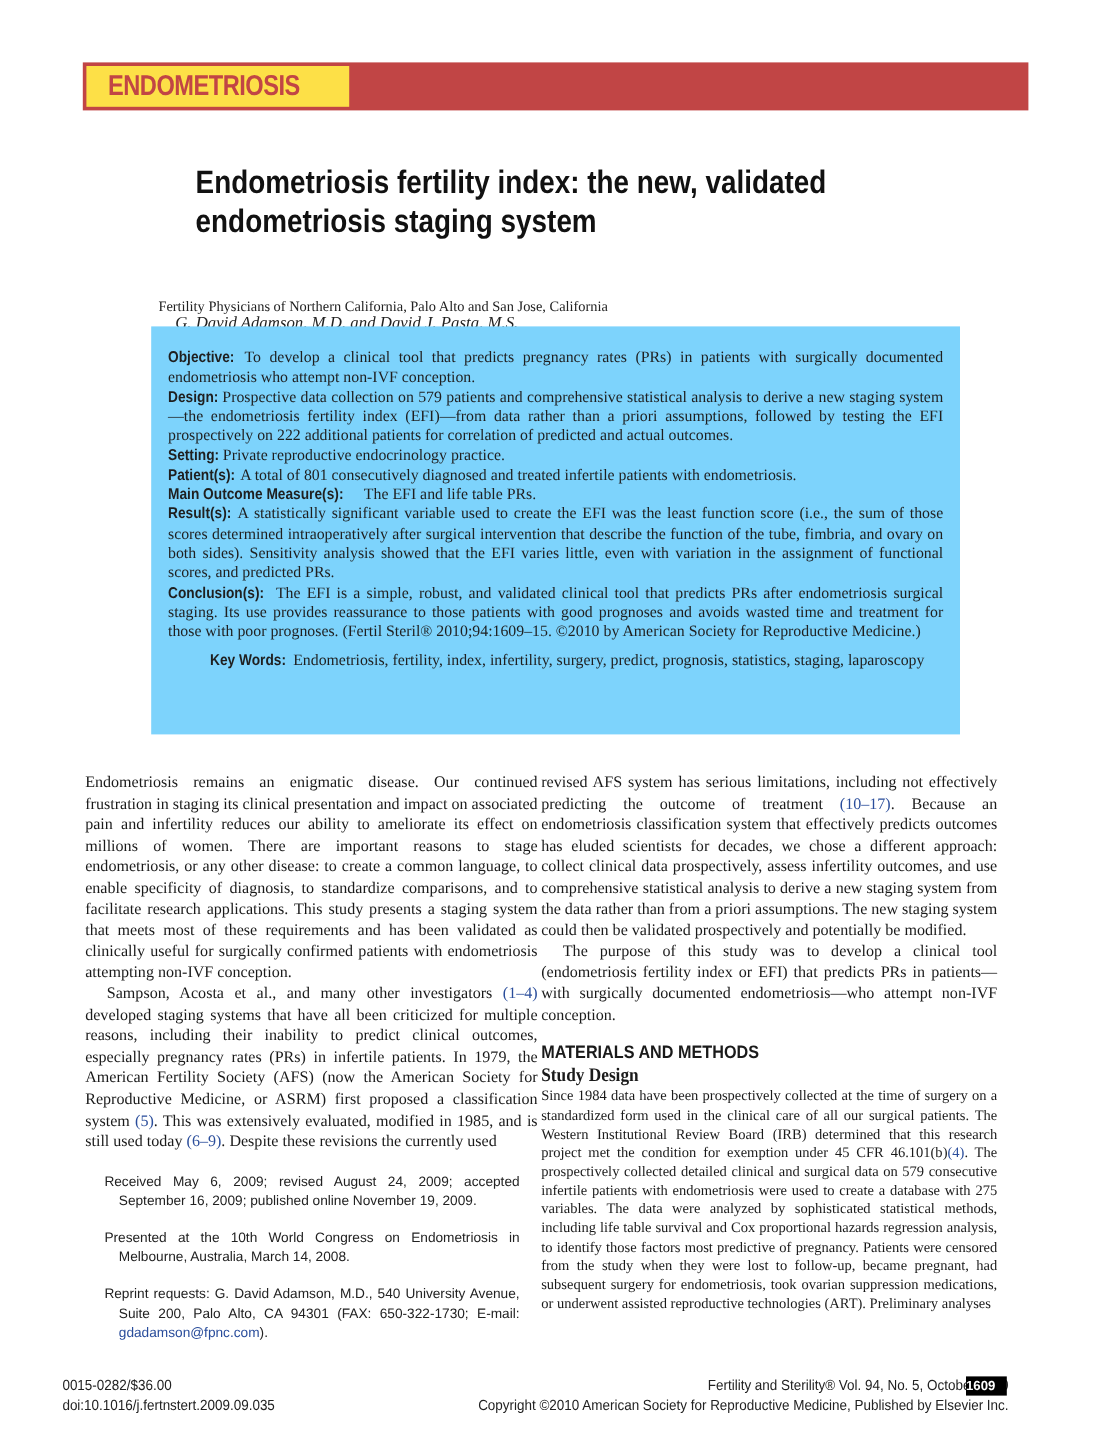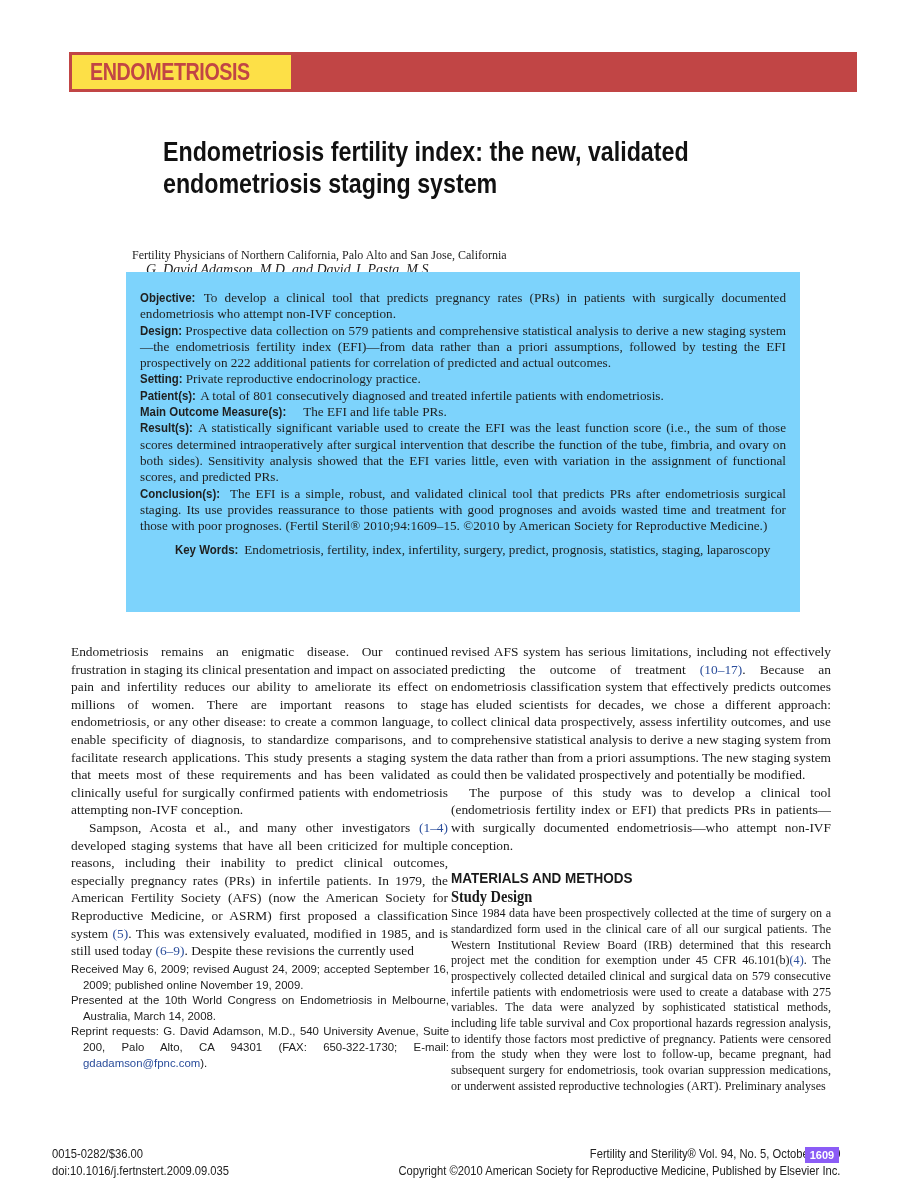--- a/index.html
+++ b/index.html
@@ -23,28 +23,28 @@
     .col p { margin: 0; }
     .col p.indent { text-indent: 18px; }
     .col-left { left: 71px; top: 643px; width: 377px; }
     .col-right { left: 451px; top: 643px; width: 380px; }
     .ref { color: #2a4d9b; }
     .h1 { font-family: "Liberation Sans", sans-serif; font-weight: bold; font-size: 15px; margin-top: 14px; line-height: 19px; }
     .h2 { font-family: Liberation Serif, serif; font-weight: bold; font-size: 16px; line-height: 19px; }
     .h1 span, .h2 span { display: inline-block; transform: scaleX(0.9); transform-origin: left; }
     .col-right .body2 { font-size: 12.1px; line-height: 15.7px; }
     .notes { position: absolute; left: 71px; top: 962px; width: 378px; font-family: "Liberation Sans", sans-serif; font-size: 11.4px; line-height: 15.6px; color: #222; text-align: justify; }
-    .notes p { margin: 0; padding-left: 12px; text-indent: -12px; }
+    .notes p { margin: 16px; padding-left: 12px; text-indent: -12px; }
     .footer-l { position: absolute; left: 52px; top: 1146px; font-family: "Liberation Sans", sans-serif; font-size: 12.2px; line-height: 17px; color: #222; }
     .footer-r { position: absolute; right: 73px; top: 1146px; text-align: right; font-family: "Liberation Sans", sans-serif; font-size: 12.2px; line-height: 17px; color: #222; }
     .footer-l span, .footer-r span { display: inline-block; transform: scaleX(0.92); }
     .footer-l span { transform-origin: left; }
     .footer-r span { transform-origin: right; }
-    .pageno { position: absolute; left: 805px; top: 1147px; width: 34px; height: 16px; background: #8b5cf6; color: #fff;
-      font-family: "Liberation Sans", sans-serif; font-weight: bold; font-size: 11px; line-height: 16px; text-align: center; }
+    .pageno { position: absolute; left: 805px; top: 1147px; width: 34px; height: 16px; background: #000000; color: #fff;
+      font-family: "Liberation Sans", sans-serif; font-weight: bold; font-size: 11px; line-height: 16px; text-align: left; }
   </style>
 </head>
 <body>
 
 <div class="banner">
   <div class="banner-label"><span>ENDOMETRIOSIS</span></div>
 </div>
 
 <div class="title">
   <span>Endometriosis fertility index: the new, validated</span><br>

